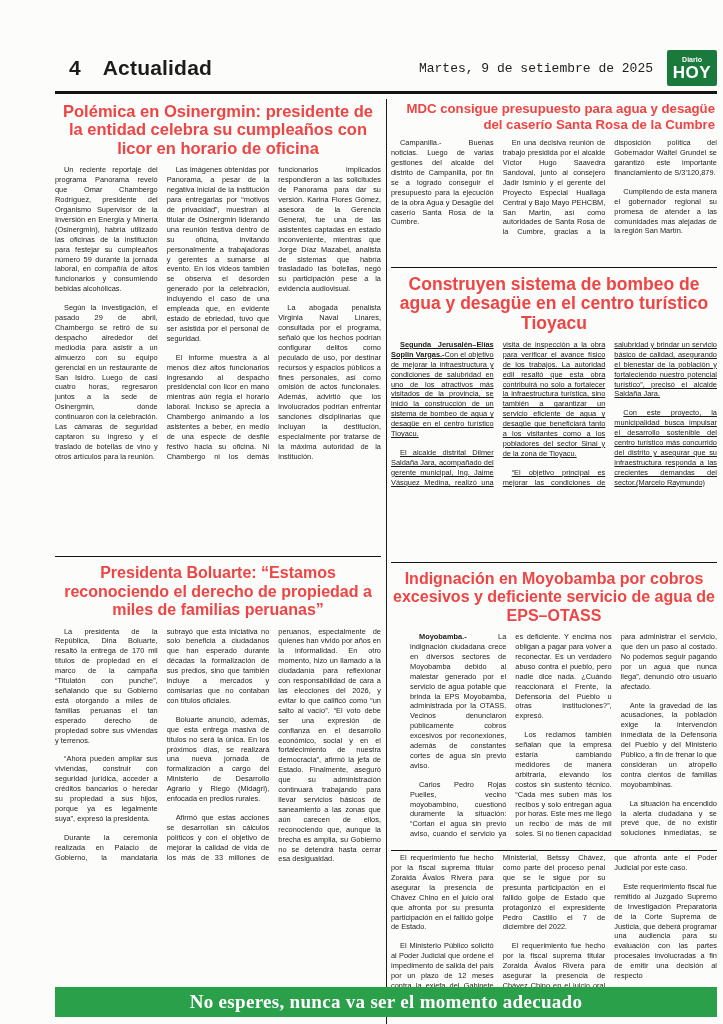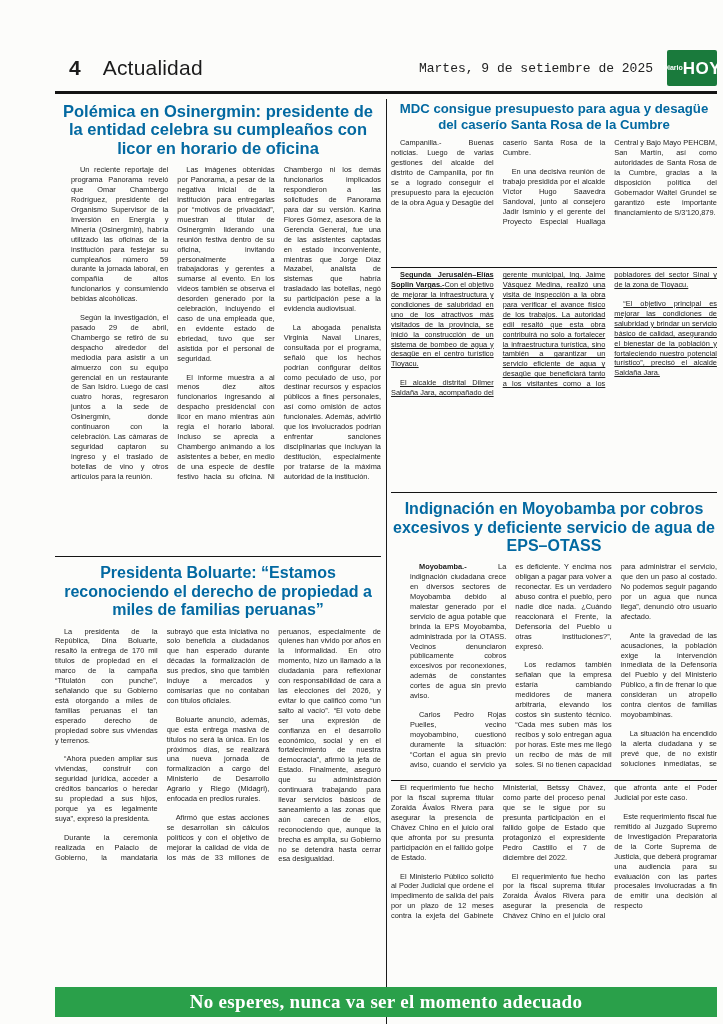--- a/index.html
+++ b/index.html
@@ -7,45 +7,45 @@
   .page {
     position:relative; width:723px; height:1024px; margin:0 auto;
     background:#fcfcfa; overflow:hidden; color:#1c1c1c;
     font-family:"Liberation Sans", sans-serif;
   }
   .content { position:absolute; left:55px; top:50px; width:662px; }
 
   
   .masthead { display:flex; align-items:center; border-bottom:3px solid #141414; padding-bottom:5px; }
   .page-number { font-size:21px; font-weight:bold; margin-left:14px; }
-  .section-title { font-size:21px; font-weight:normal; margin-left:22px; letter-spacing:.2px; }
+  .section-title { font-size:21px; font-weight:bold; margin-left:22px; letter-spacing:.2px; }
   .spacer { flex:1; }
   .edition-date { font-size:13px; color:#222;font-family:Liberation Mono, monospace; }
   .logo { margin-left:14px; width:50px; height:36px; background:#1a7a3c; border-radius:2px;
-          display:flex; flex-direction:row; align-items:center; justify-content:center; color:#fff; }
+          display:flex; flex-direction:column; align-items:center; justify-content:center; color:#fff; }
   .logo .logo-top { font-size:7px; font-weight:bold; line-height:8px; }
   .logo .logo-main { font-size:17px; font-weight:bold; line-height:17px; letter-spacing:.5px; }
 
   
   .main { display:flex; margin-top:3px; }
   .col-left { width:326px; }
   .v-rule { width:1px; background:#1b1b1b; margin:2px 4px 0 5px; }
   .col-right { flex:1; min-width:0; }
 
-  .headline { font-weight:bold; text-align:center; color:#0369a1; }
+  .headline { font-weight:bold; text-align:center; color:#ef4444; }
   .h-xl  { font-size:16.5px; line-height:1.12; margin:5px 2px 8px; }
   .h-lg  { font-size:17.5px; line-height:1.1;  margin:7px 0 7px; }
   .h-md  { font-size:16px; line-height:1.15; margin:7px 0 7px; }
-  .h-sm  { font-size:13.2px; line-height:1.18; margin:4px 2px 6px; }
+  .h-sm  { font-size:13.2px; line-height:1.18; margin:4px 2px 6px;text-align:right; }
 
   .body3 { column-count:3; column-gap:9px; font-size:7.4px; line-height:9.9px;
            text-align:justify; overflow:hidden; }
   .body3 p { margin:0 0 9px; text-indent:9px; }
   .body3 p b { font-weight:bold; }
-  .bh-osinergmin { height:388px;margin-left:16px; }
+  .bh-osinergmin { height:388px; }
   .bh-boluarte   { height:400px; }
   .bh-mdc        { height:126px; }
   .bh-tioyacu    { height:219px;text-decoration:underline; }
   .bh-moyobamba  { height:215px;margin-left:19px; }
   .bh-fiscalia   { height:186px; }
 
   .h-rule { border:0; border-top:1.5px solid #141414; margin:3px 0 2px; }
 
   
   .banner {
@@ -103,30 +103,33 @@
 
       <div class="v-rule"></div>
 
       <div class="col-right">
 
         <div>
           <div class="headline h-sm">MDC consigue presupuesto para agua y desagüe del caserío Santa Rosa de la Cumbre</div>
           <div class="body3 bh-mdc">
             <p>Campanilla.- Buenas noticias. Luego de varias gestiones del alcalde del distrito de Campanilla, por fin se a logrado conseguir el presupuesto para la ejecución de la obra Agua y Desagüe del caserío Santa Rosa de la Cumbre.</p>
             <p>En una decisiva reunión de trabajo presidida por el alcalde Víctor Hugo Saavedra Sandoval, junto al consejero Jadir Ismínio y el gerente del Proyecto Especial Huallaga Central y Bajo Mayo PEHCBM, San Martín, así como autoridades de Santa Rosa de la Cumbre, gracias a la disposición política del Gobernador Waltel Grundel se garantizó este importante financiamiento de S/3'120,879.</p>
+            <p>Cumpliendo de esta manera el gobernador regional su promesa de atender a las comunidades mas alejadas de la región San Martín.</p>
           </div>
         </div>
 
         <hr class="h-rule">
 
         <div>
+          <div class="headline h-lg">Construyen sistema de bombeo de agua y desagüe en el centro turístico Tioyacu</div>
           <div class="body3 bh-tioyacu">
             <p><b>Segunda Jerusalén–Elías Soplin Vargas.-</b><span>Con el objetivo de mejorar la infraestructura y condiciones de salubridad en uno de los atractivos más visitados de la provincia, se inició la construcción de un sistema de bombeo de agua y desagüe en el centro turístico Tioyacu.</span></p>
             <p>El alcalde distrital Dilmer Saldaña Jara, acompañado del gerente municipal, Ing. Jaime Vásquez Medina, realizó una visita de inspección a la obra para verificar el avance físico de los trabajos. La autoridad edil resaltó que esta obra contribuirá no solo a fortalecer la infraestructura turística, sino también a garantizar un servicio eficiente de agua y desagüe que beneficiará tanto a los visitantes como a los pobladores del sector Sinai y de la zona de Tioyacu.</p>
             <p>“El objetivo principal es mejorar las condiciones de salubridad y brindar un servicio básico de calidad, asegurando el bienestar de la población y fortaleciendo nuestro potencial turístico”, precisó el alcalde Saldaña Jara.</p>
+            <p>Con este proyecto, la municipalidad busca impulsar el desarrollo sostenible del centro turístico más concurrido del distrito y asegurar que su infraestructura responda a las crecientes demandas del sector.(Marcelo Raymundo)</p>
           </div>
         </div>
 
         <hr class="h-rule">
 
         <div>
           <div class="headline h-md">Indignación en Moyobamba por cobros excesivos y deficiente servicio de agua de EPS–OTASS</div>
           <div class="body3 bh-moyobamba">
             <p><b>Moyobamba.-</b> <span>La indignación ciudadana crece en diversos sectores de Moyobamba debido al malestar generado por el servicio de agua potable que brinda la EPS Moyobamba, administrada por la OTASS. Vecinos denunciaron públicamente cobros excesivos por reconexiones, además de constantes cortes de agua sin previo aviso.</span></p>
             <p>Carlos Pedro Rojas Puelles, vecino moyobambino, cuestionó duramente la situación: “Cortan el agua sin previo aviso, cuando el servicio ya es deficiente. Y encima nos obligan a pagar para volver a reconectar. Es un verdadero abuso contra el pueblo, pero nadie dice nada. ¿Cuándo reaccionará el Frente, la Defensoría del Pueblo u otras instituciones?”, expresó.</p>

